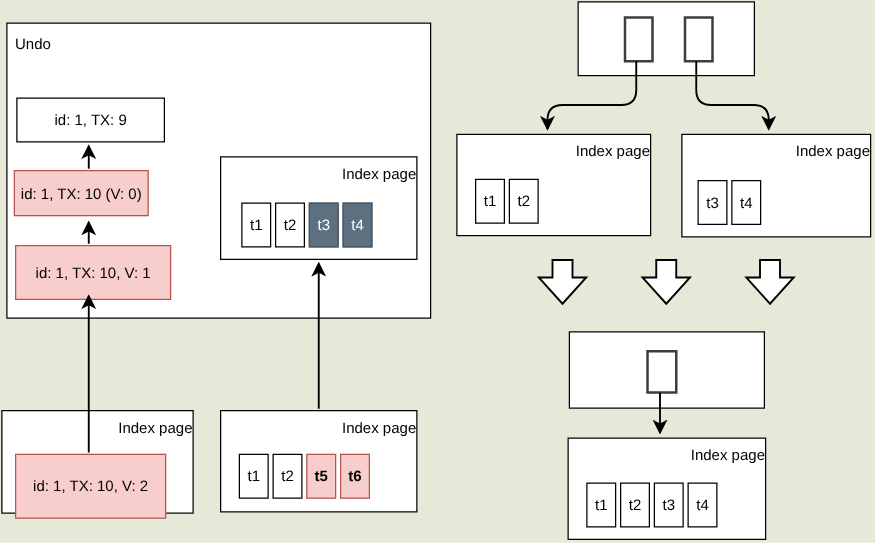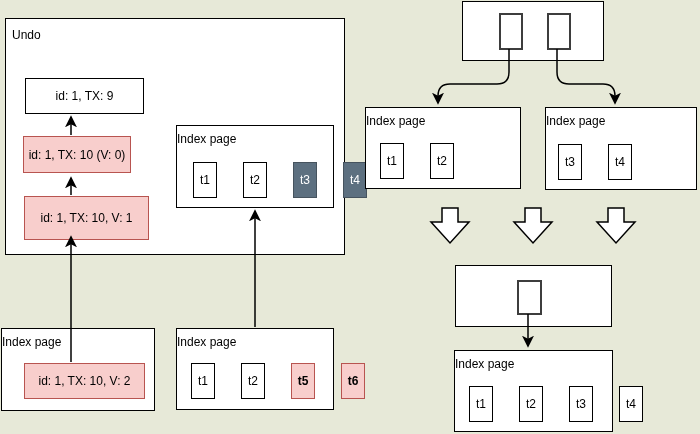--- a/index.html
+++ b/index.html
@@ -4,27 +4,27 @@
 <style>
   html,body{margin:0;padding:0;}
   .canvas{
     position:relative;width:700px;height:434px;overflow:hidden;
     background:#e7e9d8;
     font-family:"Liberation Sans",sans-serif;
     font-size:12px;color:#000;
   }
   .box{position:absolute;background:#ffffff;border:1.5px solid #000;box-sizing:border-box;}
   .container-label{position:absolute;left:6px;top:9px;}
-  .page-title{position:absolute;left:0;right:0;top:6px;text-align:left;}
+  .page-title{position:absolute;left:16px;right:0;top:6px;text-align:right;}
   .record{
     position:absolute;display:flex;align-items:center;justify-content:center;
-    background:#ffffff;border:1.5px solid #000;box-sizing:border-box;white-space:nowrap;margin-left:12px;
+    background:#ffffff;border:1.5px solid #000;box-sizing:border-box;white-space:nowrap;
   }
   .record.pink{background:#f8cecc;border-color:#b85450;}
-  .cells{position:absolute;left:14px;top:34px;display:flex;gap:26px;}
+  .cells{position:absolute;left:14px;top:34px;display:flex;gap:3px;}
   .cell{
     width:24px;height:36px;display:flex;align-items:center;justify-content:center;
     background:#ffffff;border:1.5px solid #000;box-sizing:border-box;
   }
   .cell.dark{background:#5d7080;border-color:#46535e;color:#ffffff;}
   .cell.pink{background:#f8cecc;border-color:#b85450;font-weight:bold;}
   .slot{position:absolute;width:24px;height:37px;background:#ffffff;border:2px solid #3d3d3d;box-sizing:border-box;}
   svg.overlay{position:absolute;left:0;top:0;width:700px;height:434px;pointer-events:none;}
 </style>
 </head>
@@ -47,21 +47,21 @@
         <div class="cell">t1</div>
         <div class="cell">t2</div>
         <div class="cell dark">t3</div>
         <div class="cell dark">t4</div>
       </div>
     </div>
   </div>
 
   <div class="box" style="left:1px;top:328px;width:154px;height:83px;">
     <div class="page-title">Index page</div>
-    <div class="record pink" style="left:10px;top:34px;width:121px;height:36px;">id: 1, TX: 10, V: 2</div>
+    <div class="record pink" style="left:10px;top:34px;width:121px;height:52px;">id: 1, TX: 10, V: 2</div>
   </div>
 
   <div class="box" style="left:176px;top:328px;width:158px;height:82px;">
     <div class="page-title">Index page</div>
     <div class="cells">
       <div class="cell">t1</div>
       <div class="cell">t2</div>
       <div class="cell pink">t5</div>
       <div class="cell pink">t6</div>
     </div>

